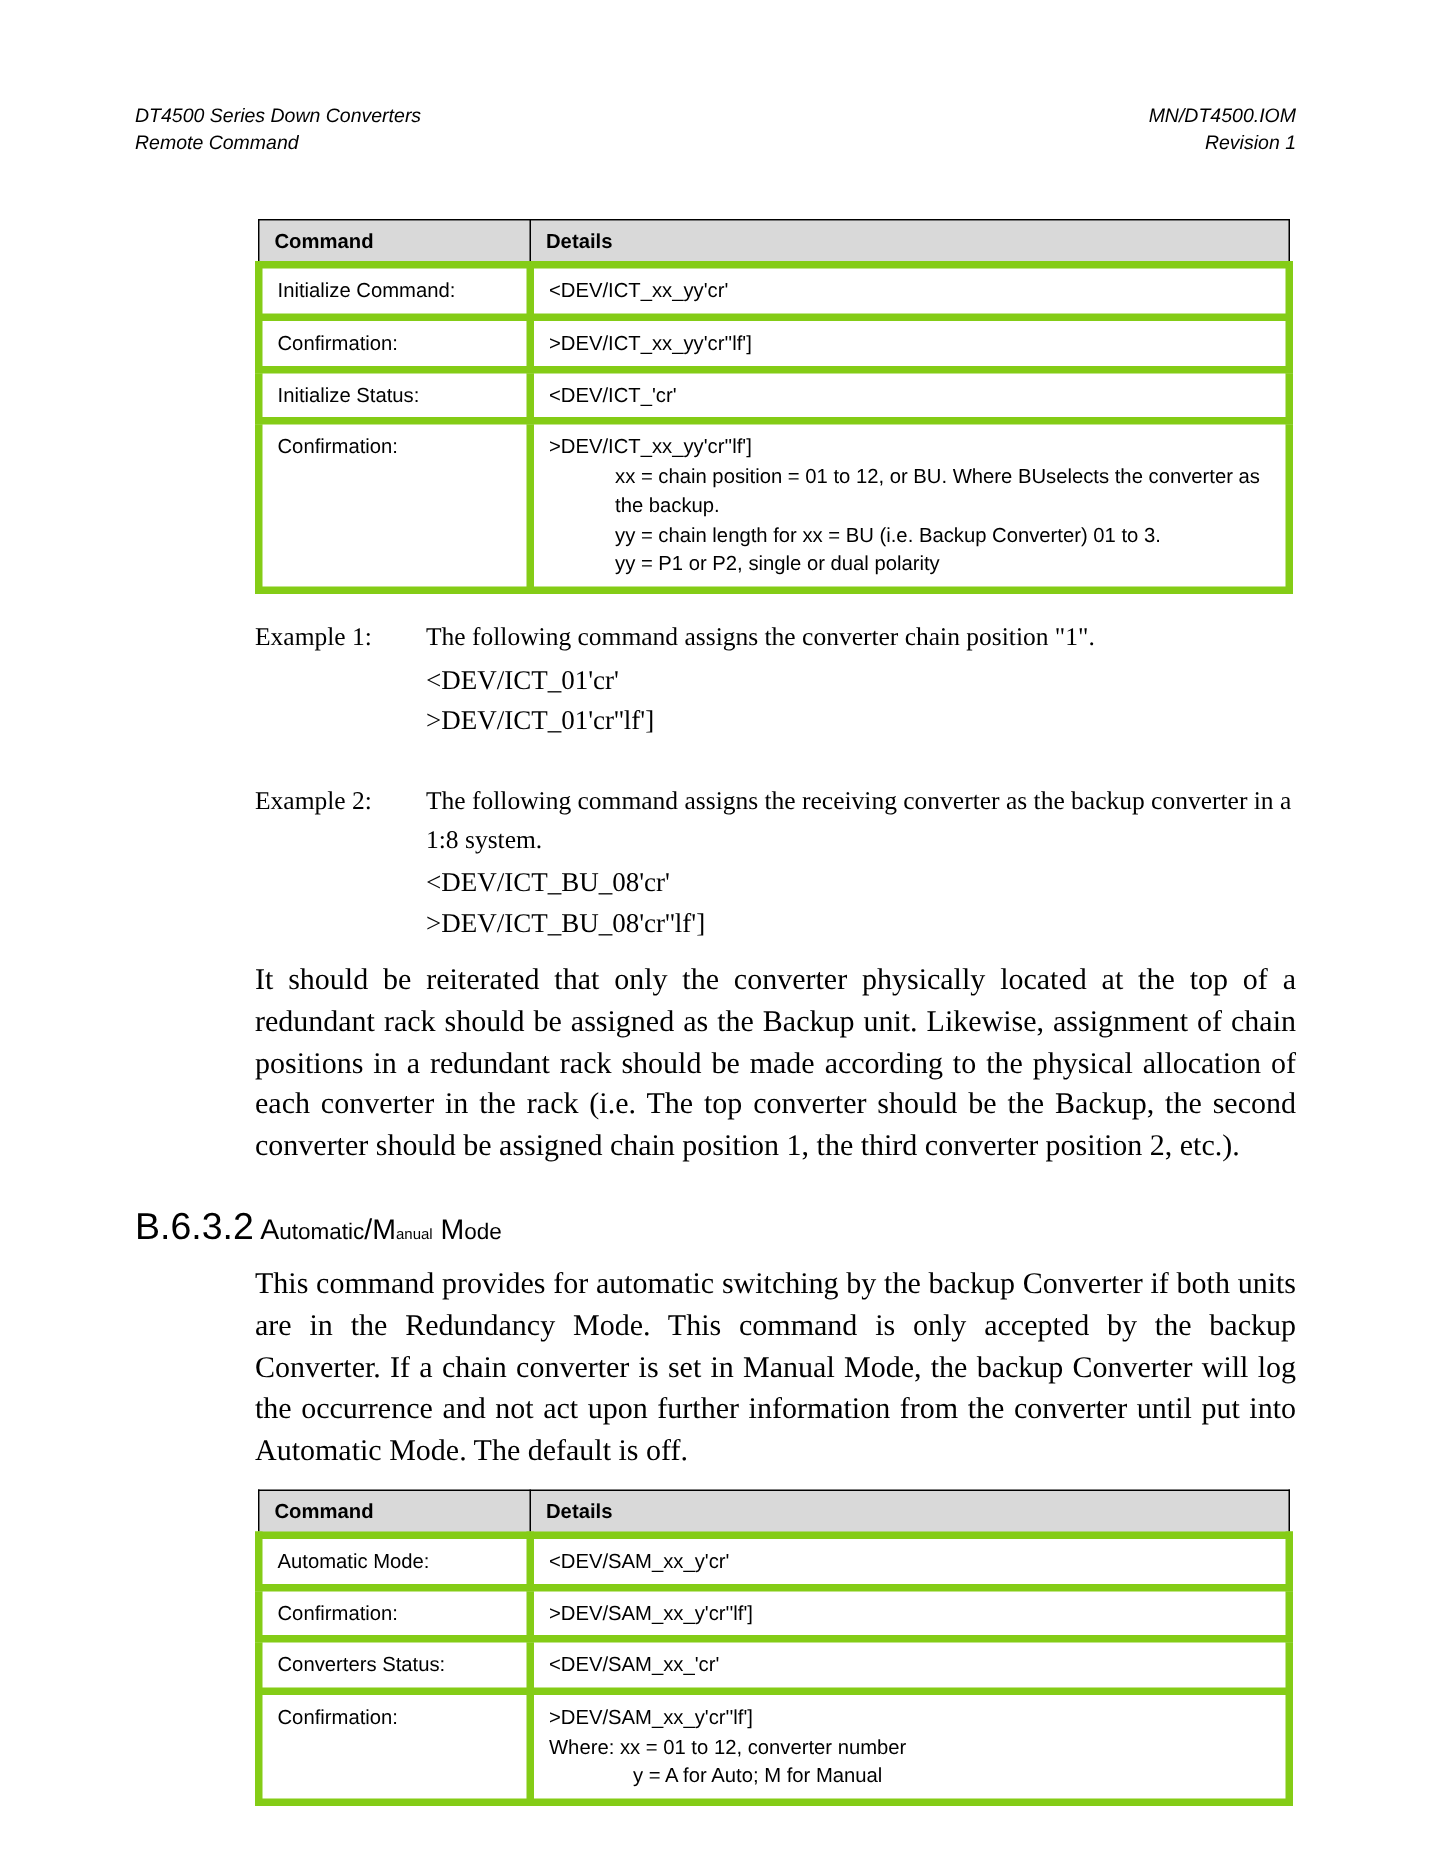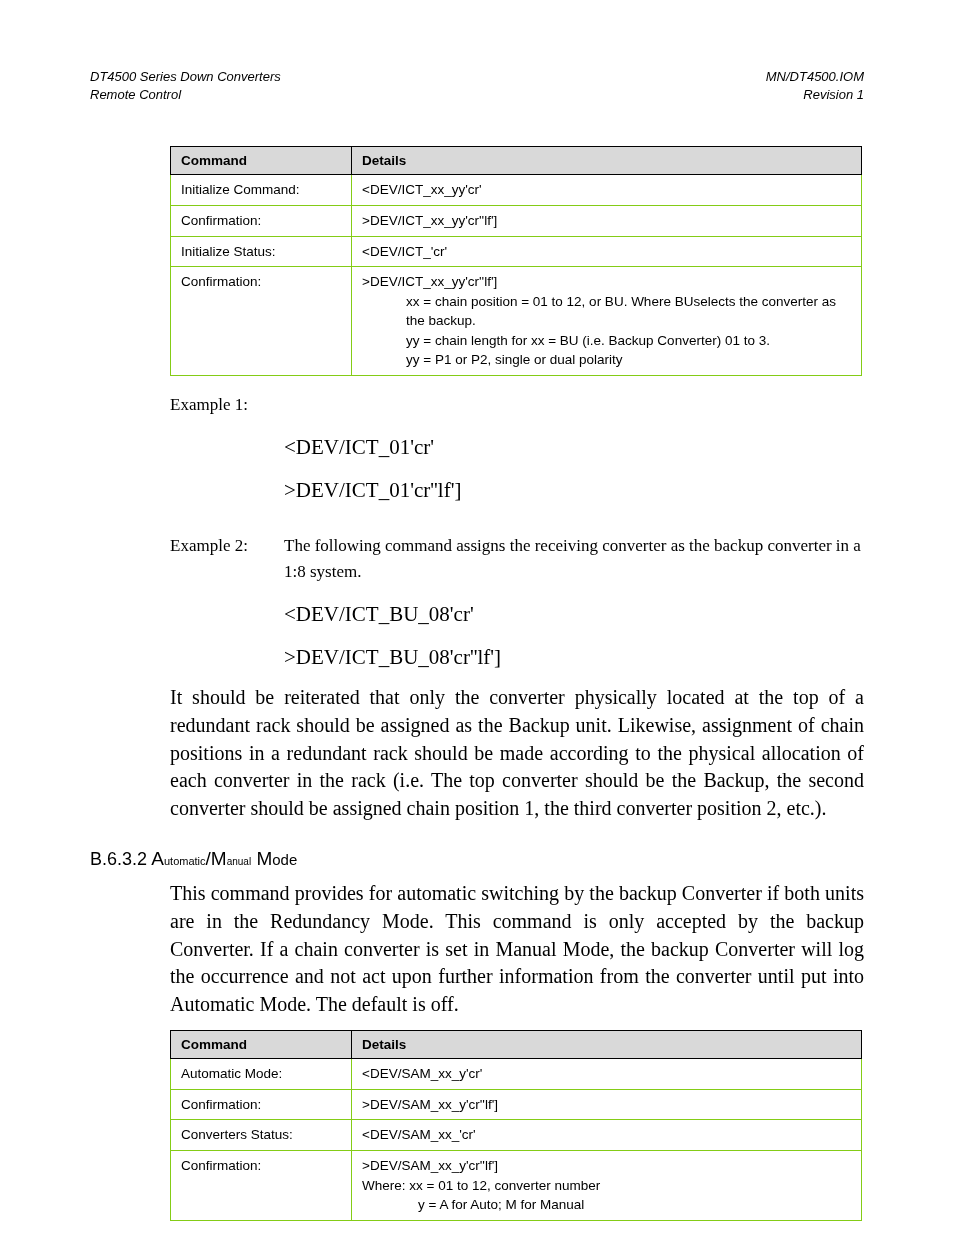--- a/index.html
+++ b/index.html
@@ -33,77 +33,77 @@
   }
   .cmd-table th {
     background: #d9d9d9;
     text-align: left;
     font-weight: bold;
     padding: 6px 10px;
     border: 1px solid #000;
   }
   .cmd-table th.col-cmd { width: 160px; }
   .cmd-table td {
-    border: 1px solid #84cc16;
+    border: 5px solid #84cc16;
     padding: 5px 10px;
     vertical-align: top;
     line-height: 1.45;
     margin-top: 15px;
   }
   .indent-block {
     padding-left: 44px;
     display: block;
   }
   .example-row {
     display: flex;
     margin-top: 16px;
     font-size: 17px;
     line-height: 1.5;
     padding-left: 80px;
   }
   .example-row.tight-top { margin-top: 4px; }
   .example-label { width: 114px; flex-shrink: 0; }
   .example-body { flex: 1; }
   .mono-line {
-    font-size: 21px;
+    font-size: 18px;
     padding-left: 194px;
-    margin-top: 18px;
+    margin-top: 6px;
     font-family: Liberation Serif, serif;
   }
   .para {
     font-size: 20px;
     line-height: 1.38;
     margin-top: 14px;
     padding-left: 80px;
     text-align: justify;
   }
   .section-heading {
     font-family: Arial, Helvetica, sans-serif;
     font-size: 19px;
     margin-top: 26px;
     margin-bottom: 10px;
   }
   .section-heading .num {
-    font-size: 18px;
+    font-size: 25px;
   }
   .footer-pn {
     text-align: center;
     font-family: Arial, Helvetica, sans-serif;
     font-size: 13px;
     margin-top: 86px;
     font-style: italic;
   }
 </style>
 </head>
 <body>
 
 <div class="header-row">
   <div class="header-left">
     <div>DT4500 Series Down Converters</div>
-    <div>Remote Control</div>
+    <div>Remote Command</div>
   </div>
   <div class="header-right">
     <div>MN/DT4500.IOM</div>
     <div>Revision 1</div>
   </div>
 </div>
 
 <table class="cmd-table">
   <tbody>
       <tr>
@@ -129,38 +129,39 @@
       <span class="indent-block">xx = chain position = 01 to 12, or BU. Where BUselects the converter as the backup.</span>
       <span class="indent-block">yy = chain length for xx = BU (i.e. Backup Converter) 01 to 3.</span>
       <span class="indent-block">yy = P1 or P2, single or dual polarity</span>
     </td>
   </tr>
 </tbody>
   </table>
 
 <div class="example-row">
   <div class="example-label">Example 1:</div>
+  <div class="example-body">The following command assigns the converter chain position "1".</div>
 </div>
 <div class="mono-line">&lt;DEV/ICT_01'cr'</div>
 <div class="mono-line">&gt;DEV/ICT_01'cr''lf']</div>
 
 <div style="height:26px"></div>
 
 <div class="example-row tight-top">
   <div class="example-label">Example 2:</div>
   <div class="example-body">The following command assigns the receiving converter as the backup converter in a 1:8 system.</div>
 </div>
 <div class="mono-line">&lt;DEV/ICT_BU_08'cr'</div>
 <div class="mono-line">&gt;DEV/ICT_BU_08'cr''lf']</div>
 
 <div class="para">It should be reiterated that only the converter physically located at the top of a redundant rack should be assigned as the Backup unit.  Likewise, assignment of chain positions in a redundant rack should be made according to the physical allocation of each converter in the rack  (i.e. The top converter should be the Backup, the second converter should be assigned chain position 1, the third converter position 2, etc.).</div>
 
 <div class="section-heading">
   <span class="num">B.6.3.2</span>
-  <span> </span><span>A</span><span style="font-size:11px">utomatic</span><span>/M</span><span style="font-size:10px">anual</span><span> M</span><span style="font-size:15px">ode</span>
+  <span> </span><span>A</span><span style="font-size:15px">utomatic</span><span>/M</span><span style="font-size:10px">anual</span><span> M</span><span style="font-size:15px">ode</span>
 </div>
 
 <div class="para" style="margin-top:6px">This command provides for automatic switching by the backup Converter if both units are in the Redundancy Mode.  This command is only accepted by the backup Converter.  If a chain converter is set in Manual Mode, the backup Converter will log the occurrence and not act upon further information from the converter until put into Automatic Mode.  The default is off.</div>
 
 <div style="height:12px"></div>
 
 <table class="cmd-table">
   <tbody>
       <tr>
     <th class="col-cmd">Command</th>

